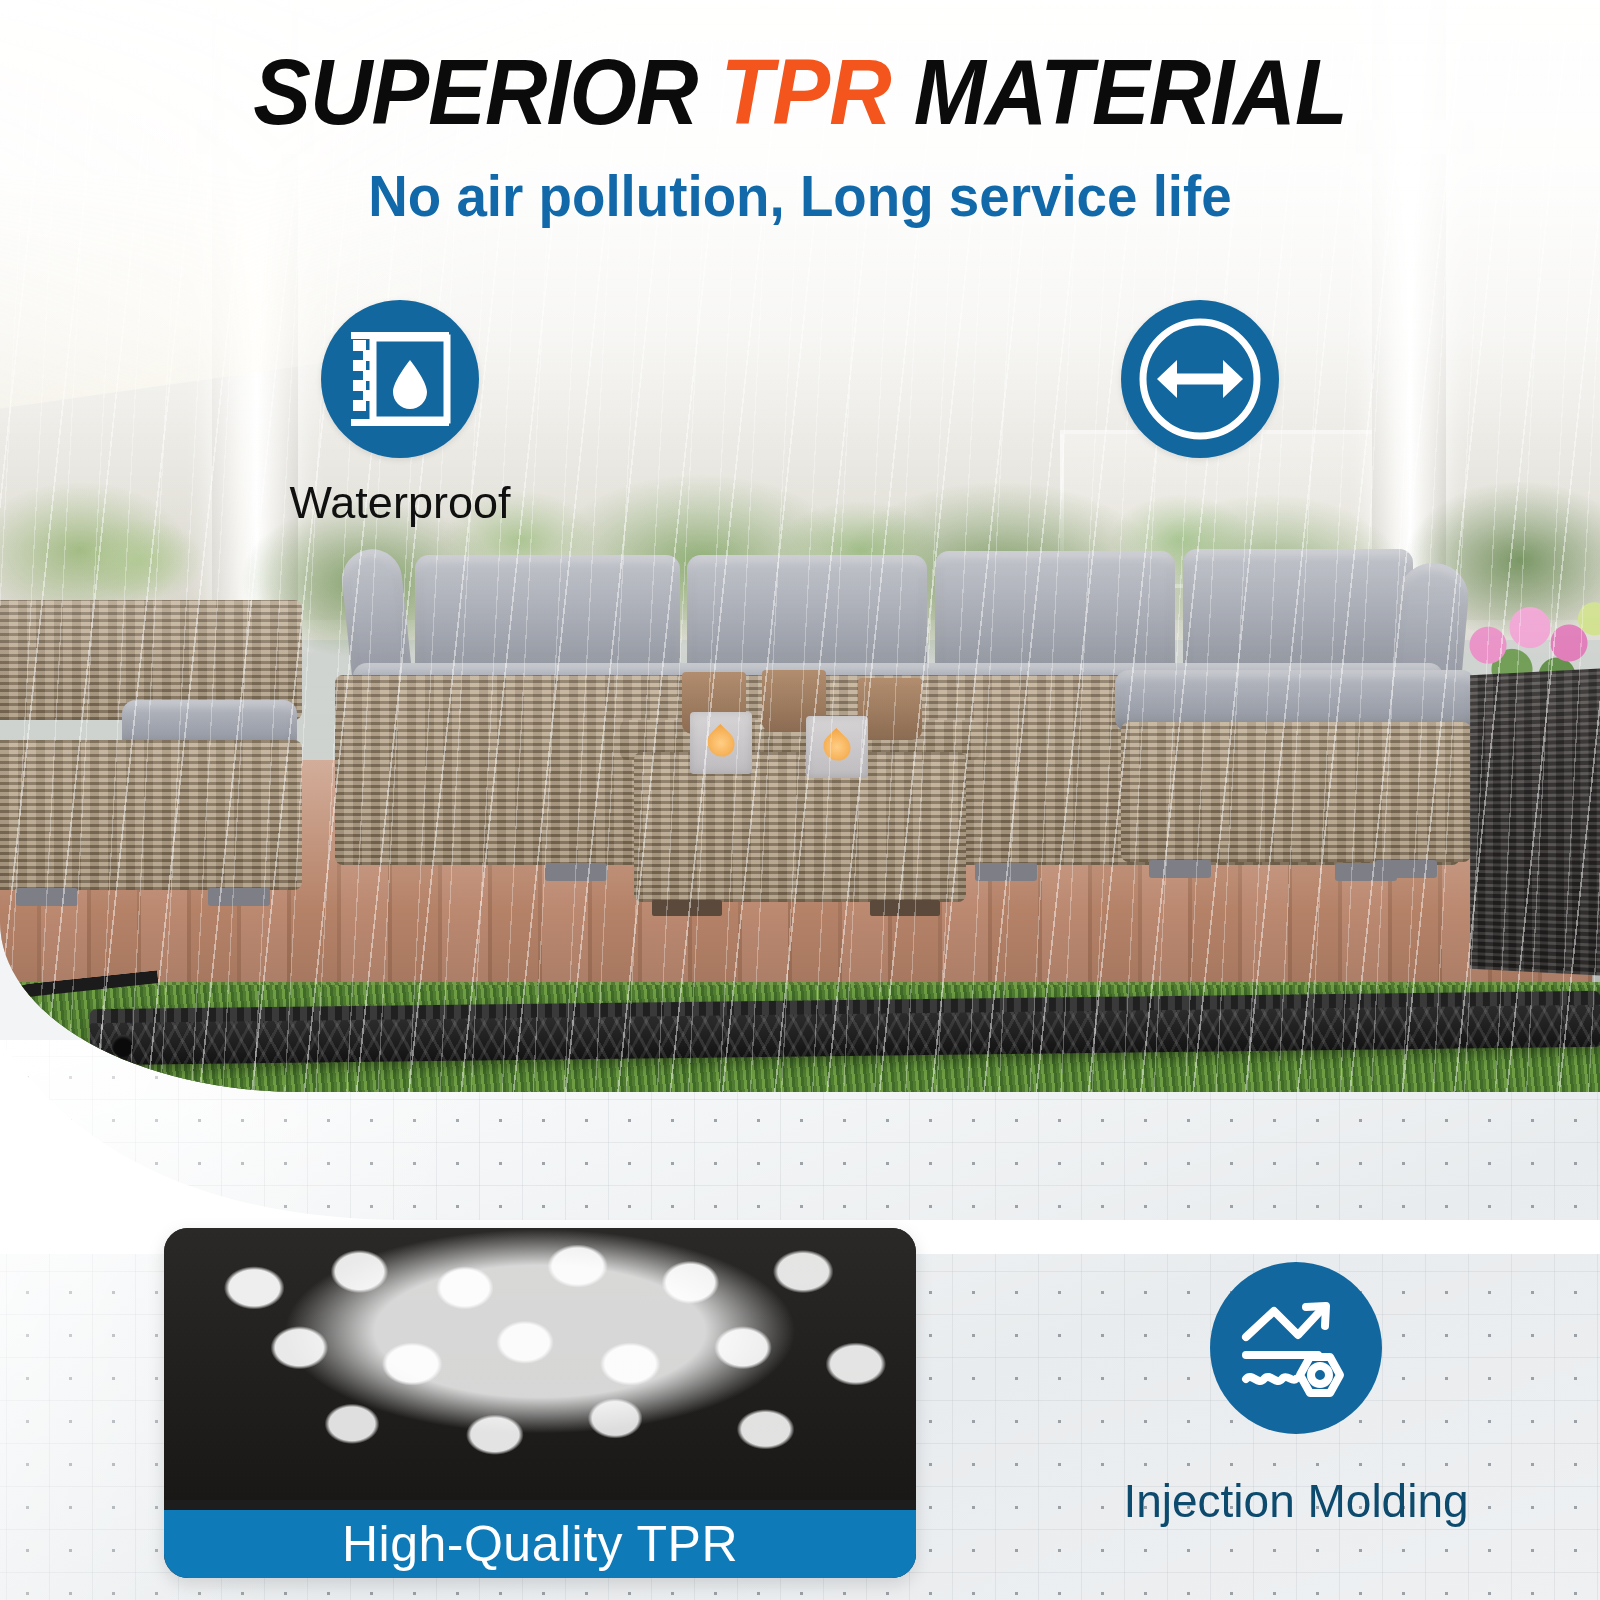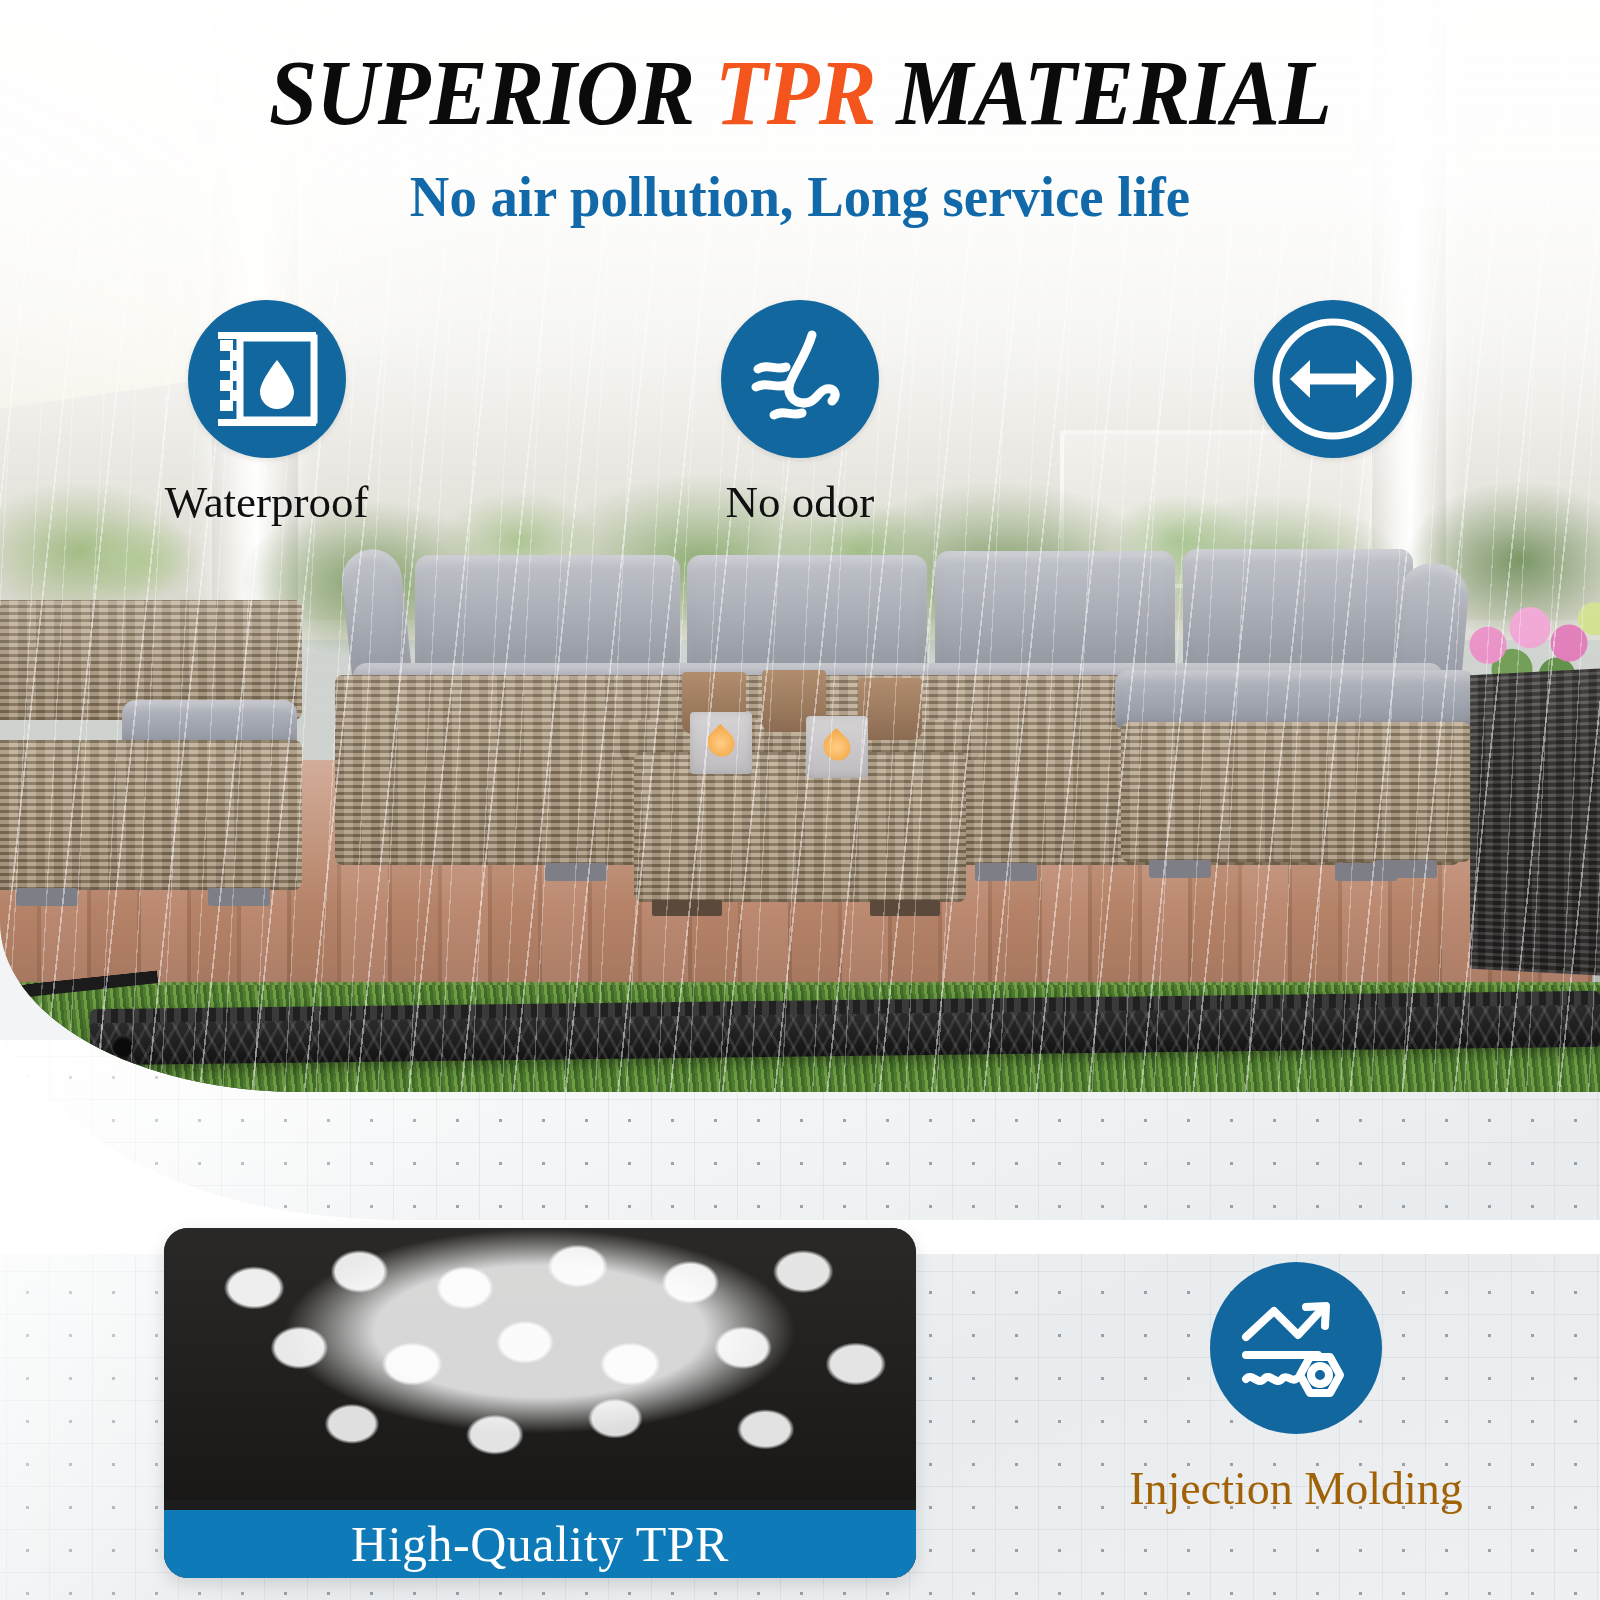--- a/index.html
+++ b/index.html
@@ -2,21 +2,21 @@
 <html><head>
 <meta charset="utf-8">
 <style>
   html,body{margin:0;padding:0;}
   body{
     width:1600px;height:1600px;
     background:#eef0f2;
     font-family:"Liberation Sans", sans-serif;
     overflow:hidden;
   }
-  .poster{position:relative;width:1600px;height:1600px;overflow:hidden;background:#f2f4f6;font-family:Liberation Serif, serif;}
+  .poster{position:relative;width:1600px;height:1600px;overflow:hidden;background:#f2f4f6;}
 
   
   .bg-bottom{
     position:absolute;left:0;top:1040px;width:1600px;height:560px;
     background:
       linear-gradient(160deg,#ffffff 0%,#f4f6f7 25%,#e9ecee 60%,#eef0f2 100%);
   }
   .bg-grid{
     position:absolute;left:0;top:1040px;width:1600px;height:560px;
     background-image:
@@ -328,21 +328,21 @@
     font-size:50px;letter-spacing:.5px;
   }
   .inj-wrap{
     position:absolute;left:1056px;top:1262px;width:480px;
     display:flex;flex-direction:column;align-items:center;
   }
   .inj-circle{
     width:172px;height:172px;border-radius:50%;background:#12679F;
     display:flex;align-items:center;justify-content:center;
   }
-  .inj-label{margin-top:28px;font-size:46px;color:#a16207;white-space:nowrap;}
+  .inj-label{margin-top:40px;font-size:46px;color:#0c4a6e;white-space:nowrap;}
 </style>
 </head>
 <body>
 
 <div class="poster">
 
   <div class="bg-bottom"></div>
   <div class="bg-grid"></div>
   <div class="bg-crosses"></div>
   <div class="bg-sheen"></div>
@@ -459,32 +459,20 @@
             <rect x="8" y="74" width="13" height="11"></rect>
           </g>
           <rect x="6" y="6" width="98" height="7" fill="#ffffff"></rect>
           <rect x="6" y="93" width="98" height="7" fill="#ffffff"></rect>
         </svg>
       </div>
       <div class="flabel">Waterproof</div>
     </div>
 
 
-    <div class="feature">
-      <div class="fcircle">
-        <svg width="112" height="104" viewBox="0 0 112 104" fill="none" stroke="#ffffff" stroke-width="9" stroke-linecap="round">
-          <path d="M68 8 C62 28 50 44 46 56 c-4 12 4 20 14 20"></path>
-          <path d="M60 76 c12 0 14 -12 22 -14 c9 -2 12 6 6 12"></path>
-          <path d="M14 42 c10 -6 18 2 28 -2"></path>
-          <path d="M12 60 c10 -6 20 2 30 -2"></path>
-          <path d="M30 88 c10 -6 18 2 28 -2"></path>
-        </svg>
-      </div>
-      <div class="flabel">No odor</div>
-    </div>
 
     <div class="feature">
       <div class="fcircle">
         <svg width="130" height="130" viewBox="0 0 130 130" fill="none">
           <circle cx="65" cy="65" r="57" stroke="#ffffff" stroke-width="7" fill="none"></circle>
           <path d="M28 65 L102 65" stroke="#ffffff" stroke-width="11" stroke-linecap="butt"></path>
           <path d="M42 46 L22 65 L42 84 Z" fill="#ffffff"></path>
           <path d="M88 46 L108 65 L88 84 Z" fill="#ffffff"></path>
         </svg>
       </div>

